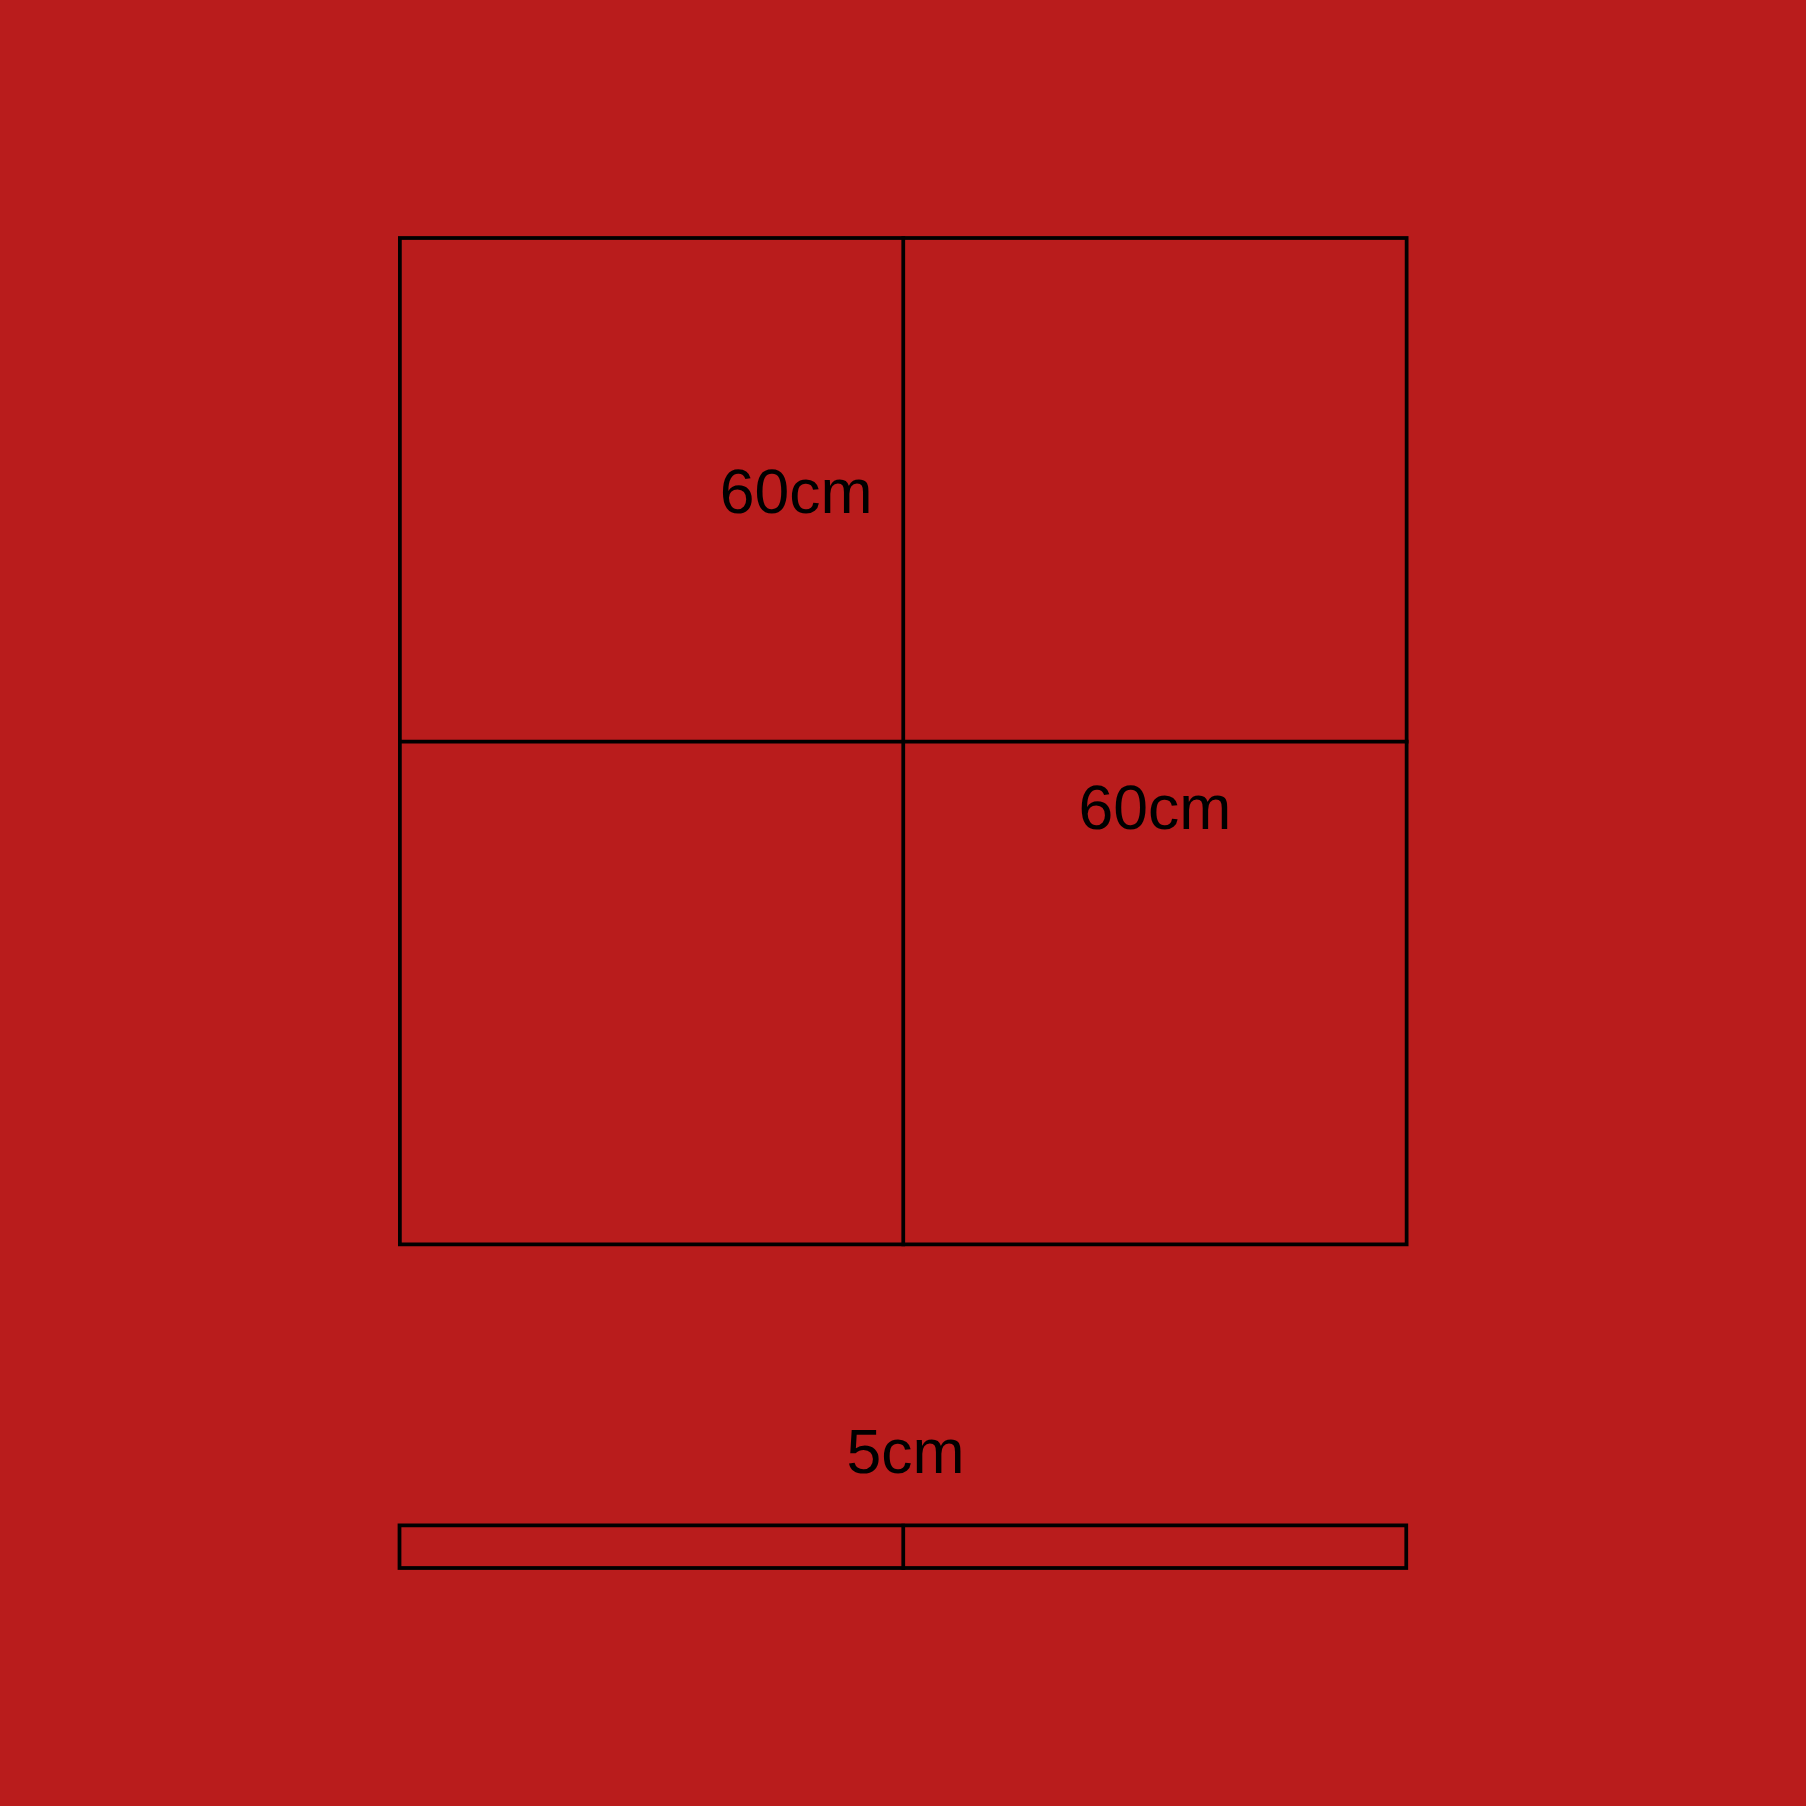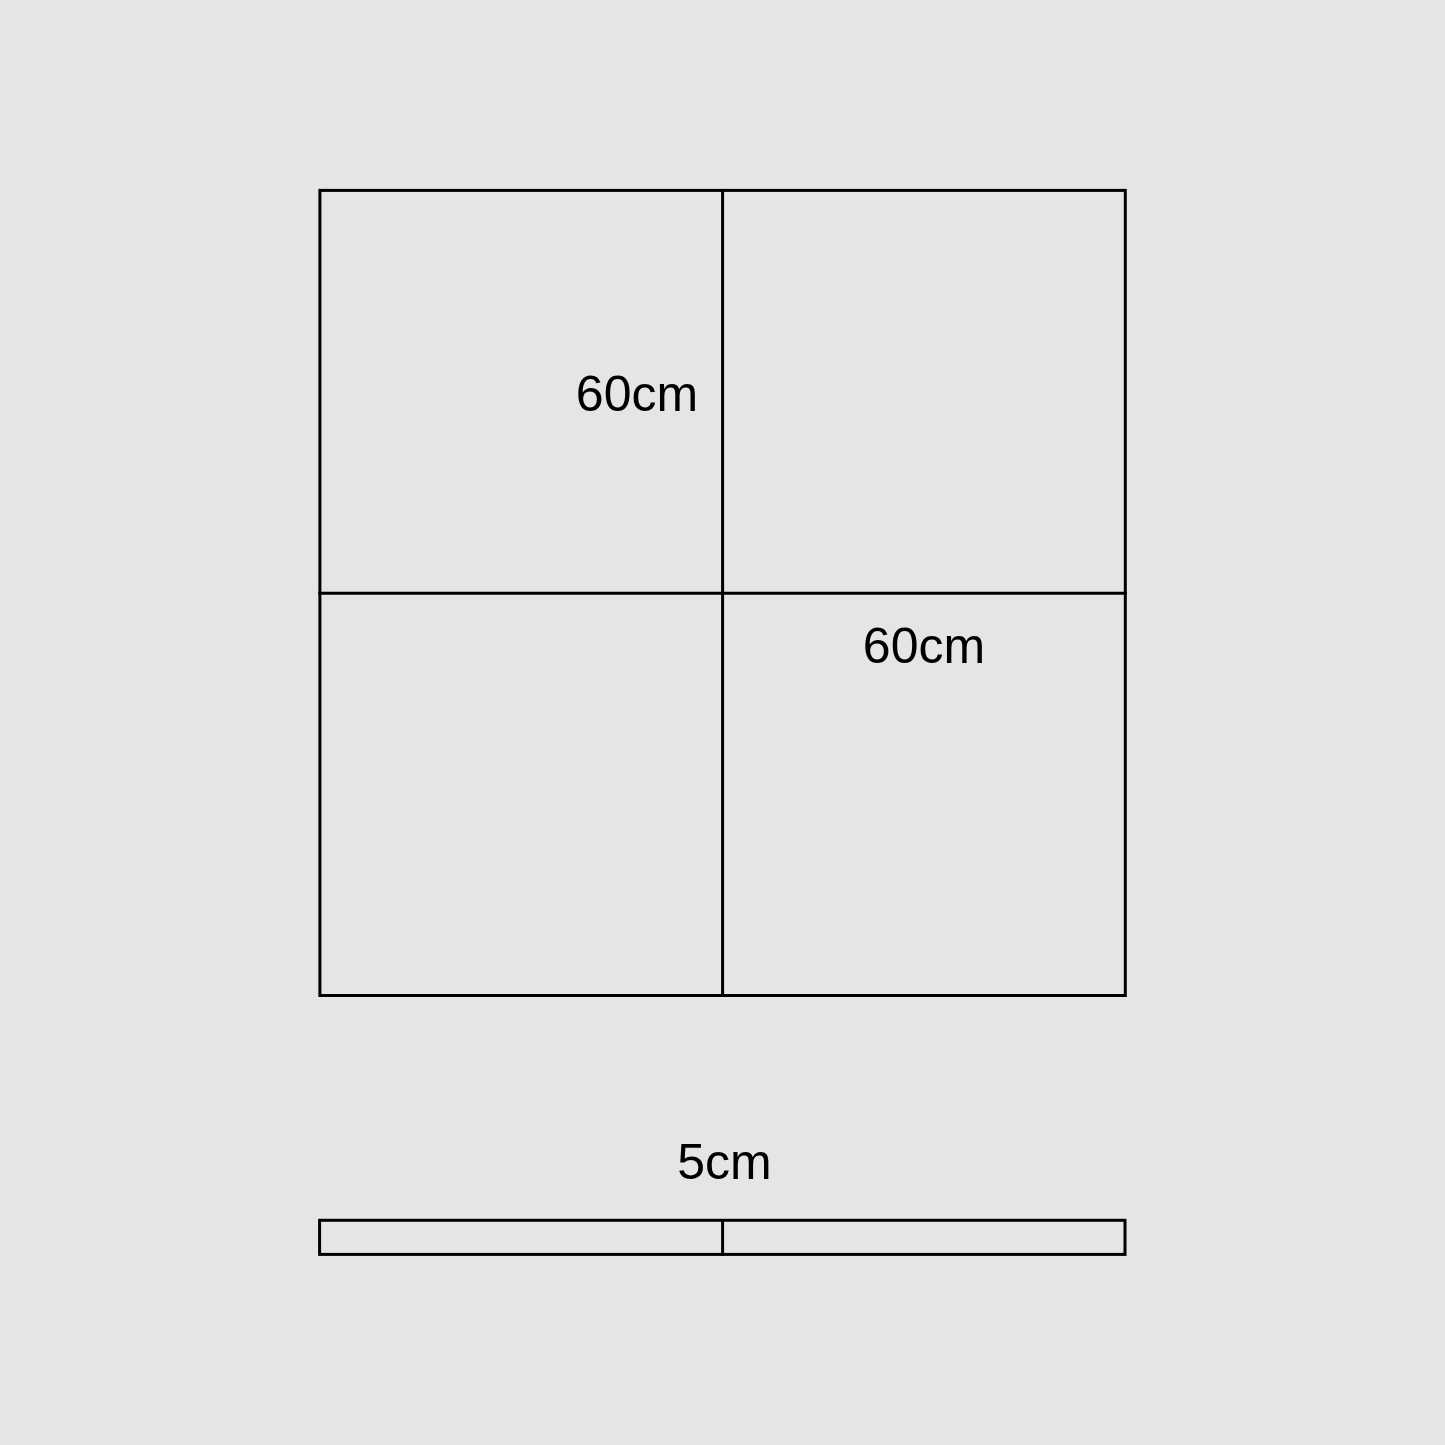--- a/index.html
+++ b/index.html
@@ -1,16 +1,16 @@
 <!DOCTYPE html>
 <html><head>
 <meta charset="utf-8">
 <style>
   html,body{margin:0;padding:0;background:#ffffff;}
-  .page{position:relative;width:1445px;height:1445px;background:#e5e5e5;overflow:hidden;
+  .page{position:relative;width:1445px;height:1445px;background:#b91c1c;overflow:hidden;
         font-family:"Liberation Sans", sans-serif;}
 </style>
 </head>
 <body>
 <div class="page">
 <svg width="1445" height="1445" viewBox="0 0 1445 1445" xmlns="http://www.w3.org/2000/svg">
 
   <rect x="319.9" y="190.4" width="805.4" height="805.1" fill="none" stroke="#000000" stroke-width="3"></rect>
 
   <line x1="722.6" y1="189" x2="722.6" y2="997" stroke="#000000" stroke-width="3"></line>

